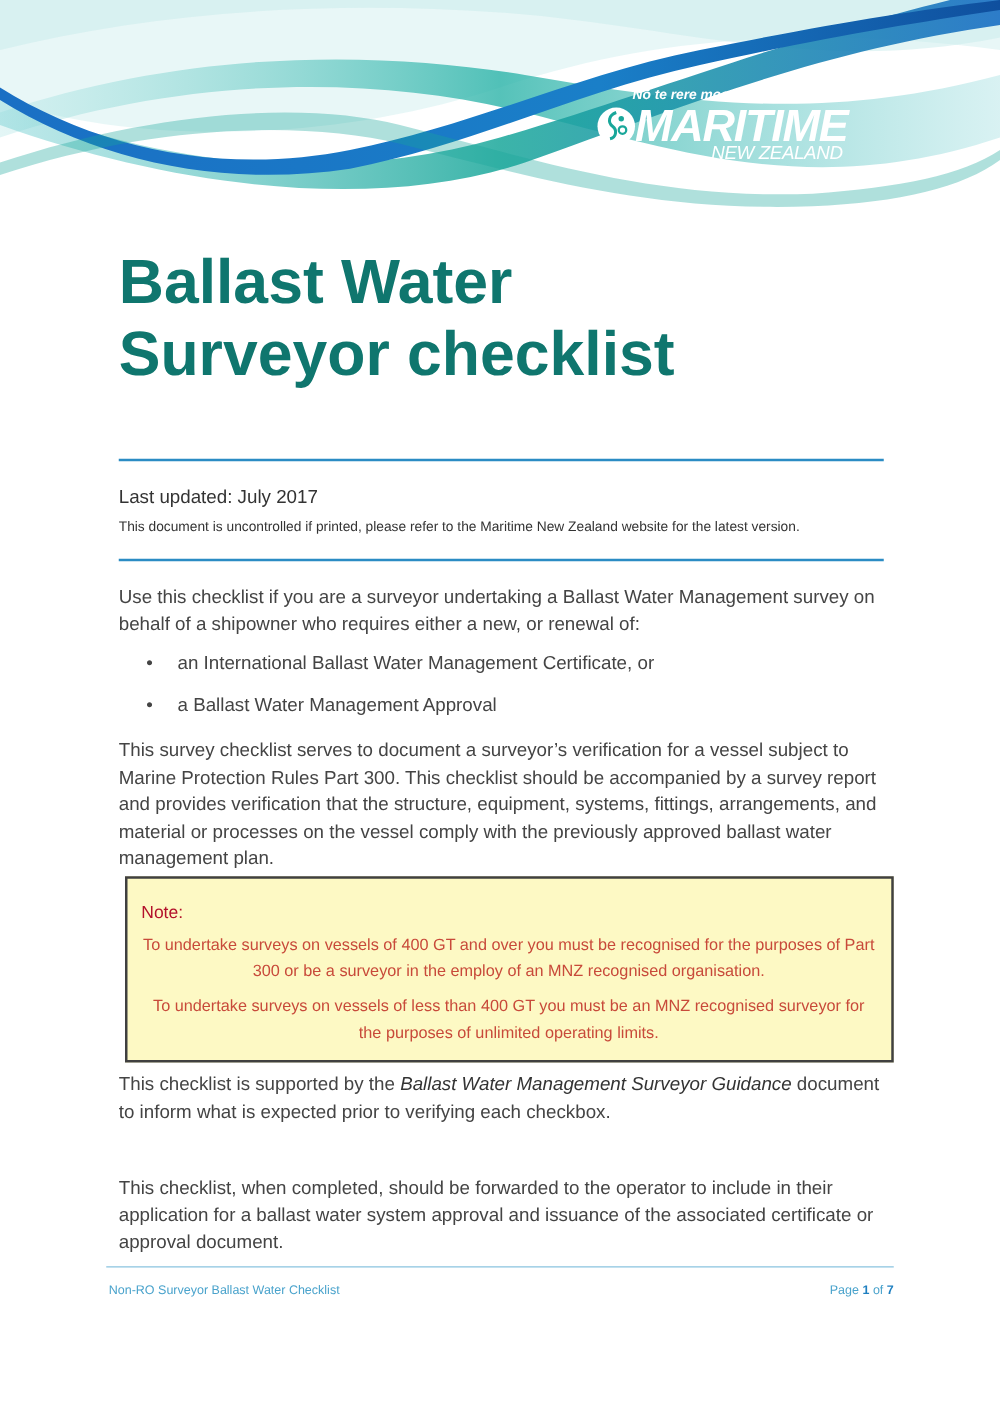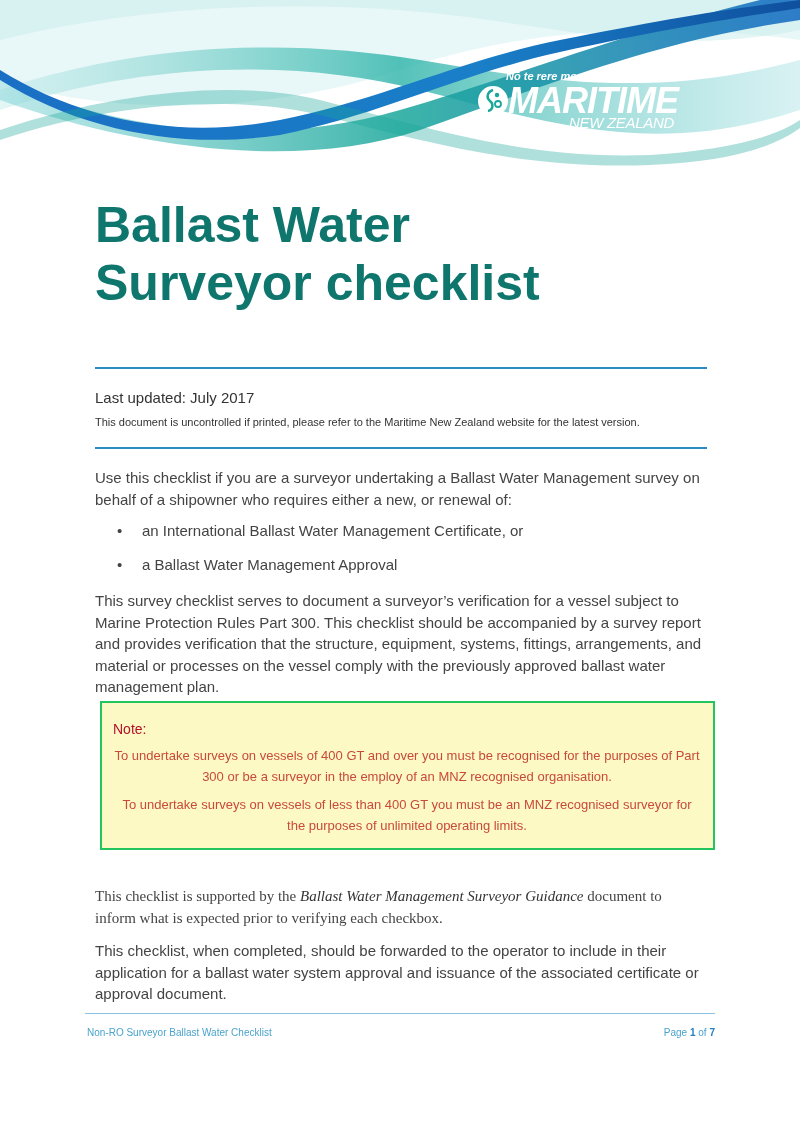--- a/index.html
+++ b/index.html
@@ -19,21 +19,21 @@
     .rule { position: absolute; left: 95px; width: 612px; height: 2px; background: #2b8cc4; }
 
     .updated { position: absolute; left: 95px; top: 389px; font-size: 15px; color: #333; }
     .uncontrolled { position: absolute; left: 95px; top: 416px; font-size: 11px; color: #333; }
 
     .p { position: absolute; left: 95px; width: 610px; font-size: 15px; line-height: 21.5px; color: #444; margin: 0; }
     .bullets { position: absolute; left: 95px; top: 520px; width: 610px; margin: 0; padding: 0; list-style: none; }
     .bullets li { position: relative; padding-left: 47px; font-size: 15px; line-height: 21px; color: #444; margin-bottom: 13px; }
     .bullets li .dot { position: absolute; left: 22px; top: 0; }
 
-    .note { position: absolute; left: 100px; top: 701px; width: 615px; height: 149px; background: #fdf9c4; border: 2px solid #22c55e; box-sizing: border-box; padding: 18px 12px 0 11px; color: #c1272d; }
+    .note { position: absolute; left: 100px; top: 701px; width: 615px; height: 149px; background: #fdf9c4; border: 2px solid #404040; box-sizing: border-box; padding: 18px 12px 0 11px; color: #c1272d; }
     .note .note-title { font-size: 14px; margin: 0 0 8px 0; color: #b3112b; }
     .note p { font-size: 13px; line-height: 21px; margin: 0 0 7px 0; color: #c84a3a; text-align: center; }
 
     .guidance-ref { font-style: italic; font-weight: normal; color: #333; }
 
     .footer-rule { position: absolute; left: 85px; top: 1013px; width: 630px; height: 1px; background: #8ac3df; }
     .footer-left { position: absolute; left: 87px; top: 1027px; font-size: 10px; color: #4aa3cc; }
     .footer-right { position: absolute; right: 85px; top: 1027px; font-size: 10px; color: #4aa3cc; }
     .footer-right b { color: #1e7fc0; }
   </style>
@@ -98,21 +98,21 @@
 </ul>
 
 <p class="p" style="top:590px;">This survey checklist serves to document a surveyor’s verification for a vessel subject to Marine Protection Rules Part 300. This checklist should be accompanied by a survey report and provides verification that the structure, equipment, systems, fittings, arrangements, and material or processes on the vessel comply with the previously approved ballast water management plan.</p>
 
 <div class="note">
   <div class="note-title">Note:</div>
   <p>To undertake surveys on vessels of 400 GT and over you must be recognised for the purposes of Part 300 or be a surveyor in the employ of an MNZ recognised organisation.</p>
   <p>To undertake surveys on vessels of less than 400 GT you must be an MNZ recognised surveyor for the purposes of unlimited operating limits.</p>
 </div>
 
-<p class="p" style="top:886px;font-family:Liberation Serif, serif;">
+<p class="p" style="top:857px;">
   <span>This checklist is supported by the </span><span class="guidance-ref">Ballast Water Management Surveyor Guidance</span><span> document to inform what is expected prior to verifying each checkbox.</span>
 </p>
 
 <p class="p" style="top:940px;">This checklist, when completed, should be forwarded to the operator to include in their application for a ballast water system approval and issuance of the associated certificate or approval document.</p>
 
 <div class="footer-rule"></div>
 <div class="footer-left">Non-RO Surveyor Ballast Water Checklist</div>
 <div class="footer-right">
   <span>Page</span>
   <b>1</b>

